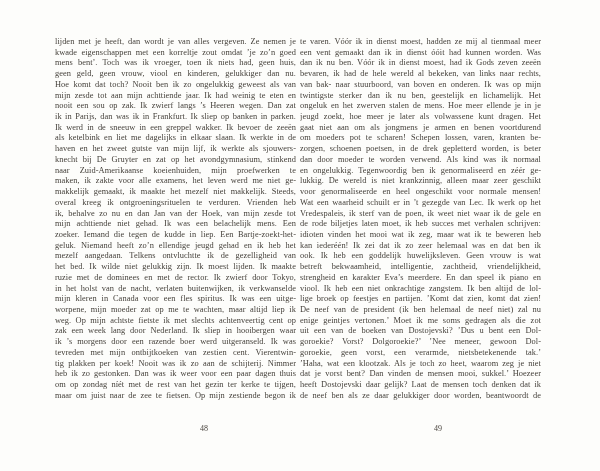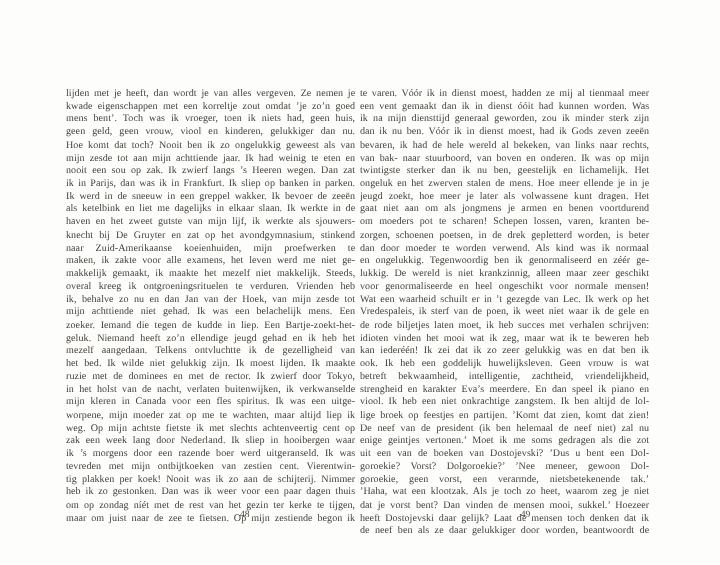--- a/index.html
+++ b/index.html
@@ -14,21 +14,20 @@
     background: #fdfdfb;
     font-family: "Liberation Serif", "DejaVu Serif", serif;
   }
   .spread {
     position: absolute;
     inset: 0;
   }
   .page-text {
     position: absolute;
     top: 37px;
-    margin-top: 36px;
   }
   .page-text.left  { left: 55px;  width: 241px; }
   .page-text.right { left: 300px; width: 241px; }
   .text-line {
     font-size: 8.4px;
     line-height: 10.72px;
     height: 10.72px;
     overflow: hidden;
     color: #433f39;
     text-align: justify;
@@ -85,39 +84,38 @@
       <div class="text-line">tevreden met mijn ontbijtkoeken van zestien cent. Vierentwin-</div>
       <div class="text-line">tig plakken per koek! Nooit was ik zo aan de schijterij. Nimmer</div>
       <div class="text-line">heb ik zo gestonken. Dan was ik weer voor een paar dagen thuis</div>
       <div class="text-line">om op zondag níét met de rest van het gezin ter kerke te tijgen,</div>
       <div class="text-line">maar om juist naar de zee te fietsen. Op mijn zestiende begon ik</div>
     </div>
 
   <div class="page-text right">
       <div class="text-line">te varen. Vóór ik in dienst moest, hadden ze mij al tienmaal meer</div>
       <div class="text-line">een vent gemaakt dan ik in dienst óóit had kunnen worden. Was</div>
-      <div class="text-line">ik na mijn diensttijd generaal geworden, zou ik minder sterk zijn</div>
       <div class="text-line">dan ik nu ben. Vóór ik in dienst moest, had ik Gods zeven zeeën</div>
       <div class="text-line">bevaren, ik had de hele wereld al bekeken, van links naar rechts,</div>
       <div class="text-line">van bak- naar stuurboord, van boven en onderen. Ik was op mijn</div>
       <div class="text-line">twintigste sterker dan ik nu ben, geestelijk en lichamelijk. Het</div>
       <div class="text-line">ongeluk en het zwerven stalen de mens. Hoe meer ellende je in je</div>
       <div class="text-line">jeugd zoekt, hoe meer je later als volwassene kunt dragen. Het</div>
       <div class="text-line">gaat niet aan om als jongmens je armen en benen voortdurend</div>
       <div class="text-line">om moeders pot te scharen! Schepen lossen, varen, kranten be-</div>
       <div class="text-line">zorgen, schoenen poetsen, in de drek gepletterd worden, is beter</div>
       <div class="text-line">dan door moeder te worden verwend. Als kind was ik normaal</div>
       <div class="text-line">en ongelukkig. Tegenwoordig ben ik genormaliseerd en zéér ge-</div>
       <div class="text-line">lukkig. De wereld is niet krankzinnig, alleen maar zeer geschikt</div>
       <div class="text-line">voor genormaliseerde en heel ongeschikt voor normale mensen!</div>
       <div class="text-line">Wat een waarheid schuilt er in ’t gezegde van Lec. Ik werk op het</div>
       <div class="text-line">Vredespaleis, ik sterf van de poen, ik weet niet waar ik de gele en</div>
       <div class="text-line">de rode biljetjes laten moet, ik heb succes met verhalen schrijven:</div>
       <div class="text-line">idioten vinden het mooi wat ik zeg, maar wat ik te beweren heb</div>
-      <div class="text-line">kan iederéén! Ik zei dat ik zo zeer gelukkig was en dat ben ik</div>
+      <div class="text-line">kan iederéén! Ik zei dat ik zo zeer helemaal was en dat ben ik</div>
       <div class="text-line">ook. Ik heb een goddelijk huwelijksleven. Geen vrouw is wat</div>
       <div class="text-line">betreft bekwaamheid, intelligentie, zachtheid, vriendelijkheid,</div>
       <div class="text-line">strengheid en karakter Eva’s meerdere. En dan speel ik piano en</div>
       <div class="text-line">viool. Ik heb een niet onkrachtige zangstem. Ik ben altijd de lol-</div>
       <div class="text-line">lige broek op feestjes en partijen. ’Komt dat zien, komt dat zien!</div>
       <div class="text-line">De neef van de president (ik ben helemaal de neef niet) zal nu</div>
       <div class="text-line">enige geintjes vertonen.’ Moet ik me soms gedragen als die zot</div>
       <div class="text-line">uit een van de boeken van Dostojevski? ’Dus u bent een Dol-</div>
       <div class="text-line">goroekie? Vorst? Dolgoroekie?’ ’Nee meneer, gewoon Dol-</div>
       <div class="text-line">goroekie, geen vorst, een verarmde, nietsbetekenende tak.’</div>

